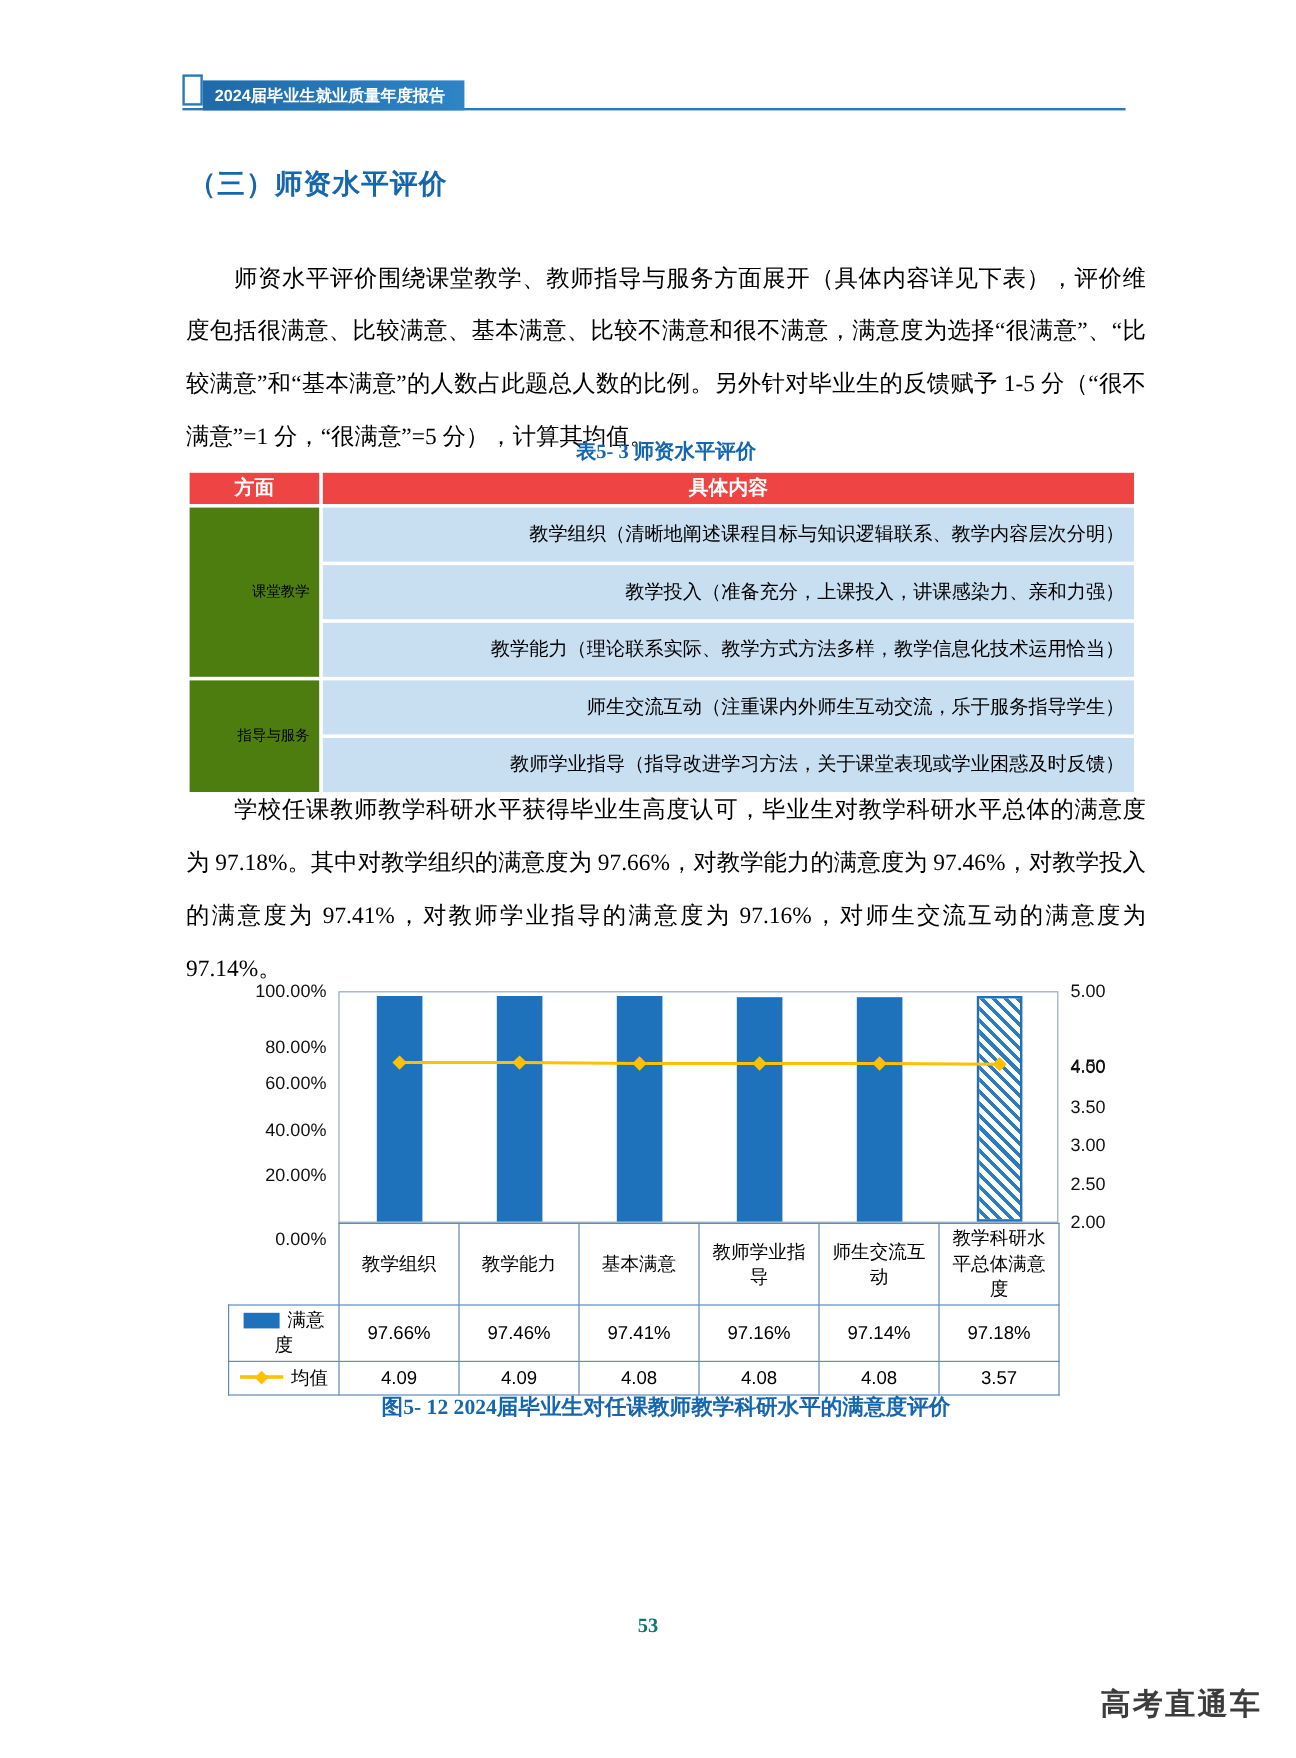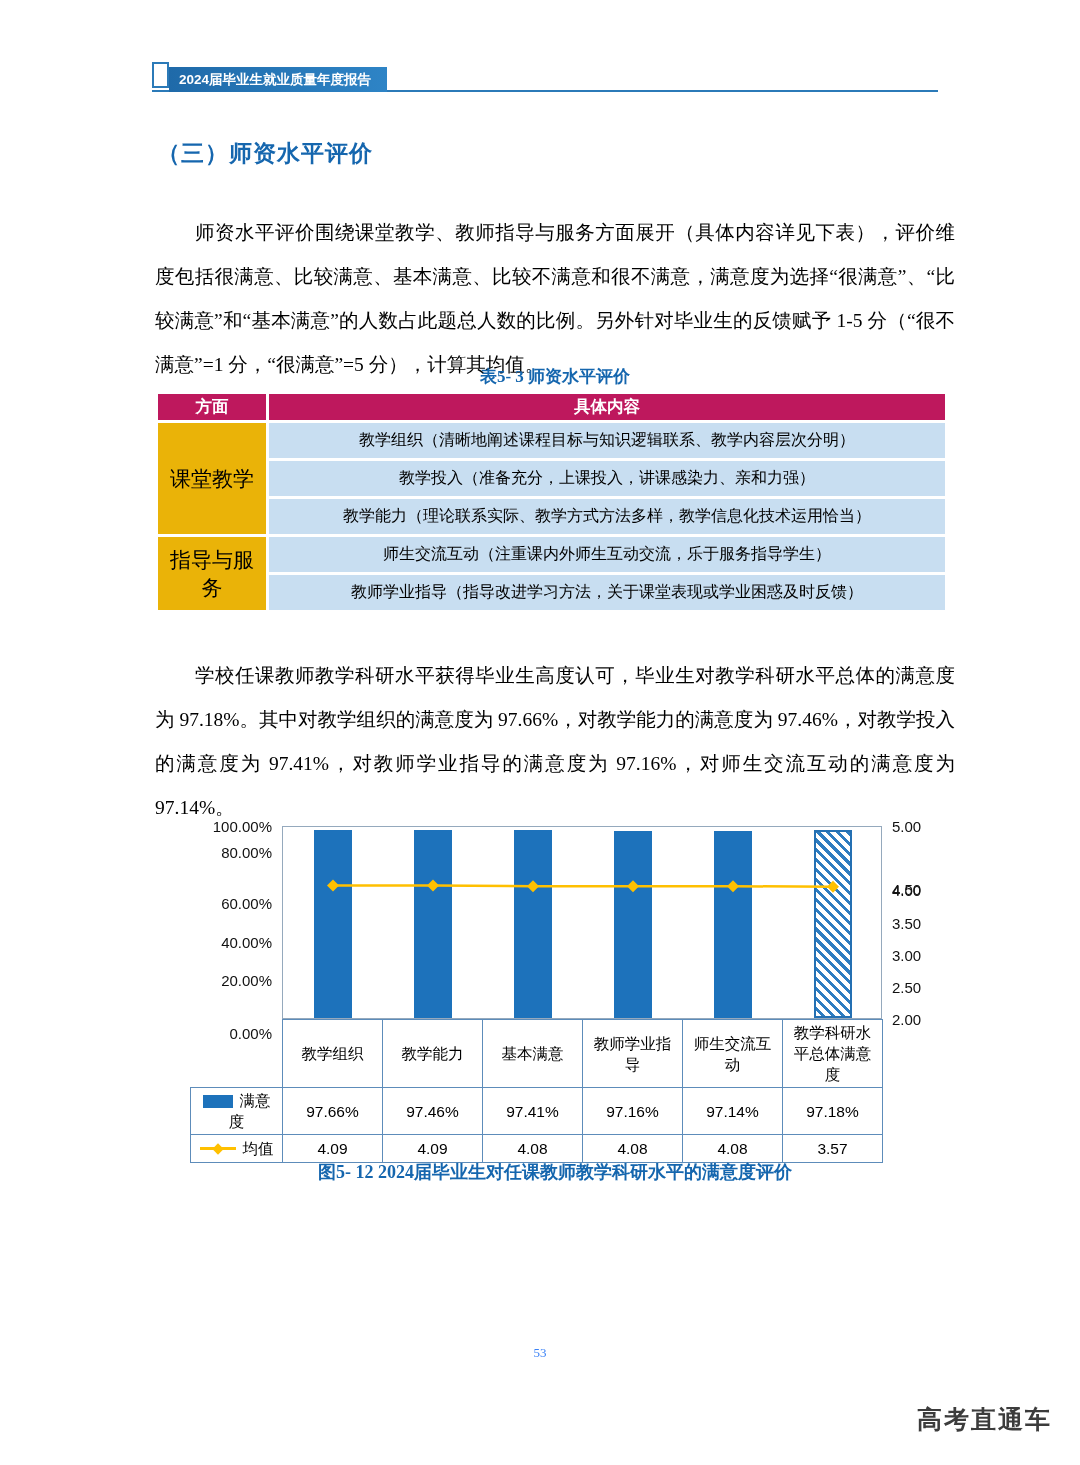--- a/index.html
+++ b/index.html
@@ -22,25 +22,25 @@
   .para{position:absolute;left:155px;width:800px;font-size:19.5px;line-height:44px;
         text-align:justify;text-indent:2.05em;}
   #p1{top:191px;}
   #p2{top:634px;}
 
   
   .table-title{position:absolute;left:155px;top:365px;width:800px;text-align:center;
                font-size:17px;font-weight:bold;color:#1566ae;}
   .eval-table{position:absolute;left:155px;top:391px;width:793px;
               border-collapse:separate;border-spacing:3px;font-size:16px;}
-  .eval-table th{background:#be185d;color:#fff;font-size:16.5px;font-weight:bold;
+  .eval-table th{background:#ef4444;color:#fff;font-size:16.5px;font-weight:bold;
                  height:26px;padding:2px 4px;text-align:center;}
-  .eval-table td{text-align:center;vertical-align:middle;height:35px;padding:2px 8px;}
+  .eval-table td{text-align:right;vertical-align:middle;height:35px;padding:12px 8px;}
   .eval-table td.detail{background:#c8def1;}
-  .eval-table td.cat{background:#eab308;width:108px;font-size:21px;}
+  .eval-table td.cat{background:#4d7c0f;width:108px;font-size:12px;}
   .col-aspect{width:108px;}
 
   
   .chart{position:absolute;left:190px;top:817px;width:760px;height:340px;
          font-family:"Liberation Sans",sans-serif;}
   .plot{position:absolute;left:92px;top:9px;width:600px;height:193px;
         border:1px solid #95a9bd;background:#fff;}
   .bar{position:absolute;bottom:0;width:38px;background:#1d72bb;}
   .bar.hatched{background:repeating-linear-gradient(45deg,#ffffff 0px,#ffffff 4px,#2e7cc0 4px,#2e7cc0 7px);
                border:2px solid #2470b3;}
@@ -61,21 +61,21 @@
               vertical-align:-2px;margin-right:7px;}
   .swatch-line{display:inline-block;position:relative;width:36px;height:3px;background:#FFC000;
                vertical-align:4px;margin-right:7px;}
   .swatch-diamond{position:absolute;left:50%;top:50%;width:8px;height:8px;background:#FFC000;
                   transform:translate(-50%,-50%) rotate(45deg);}
 
   
   .fig-caption{position:absolute;left:155px;top:1160px;width:800px;text-align:center;
                font-size:18px;font-weight:bold;color:#1566ae;}
   .page-number{position:absolute;left:0;top:1345px;width:100%;text-align:center;
-               font-size:13px;font-weight:normal;color:#3b82f6;}
+               font-size:17px;font-weight:bold;color:#0f766e;}
   .watermark{position:absolute;right:28px;top:1403px;font-size:25px;font-weight:bold;
              color:#3c3c3c;font-family:"Liberation Sans",sans-serif;letter-spacing:2px;}
 </style>
 </head>
 <body>
 
 <div class="page">
 
   <span class="hdr-square"></span>
   <div class="hdr-banner">2024届毕业生就业质量年度报告</div>
@@ -113,21 +113,21 @@
         <td class="detail">教师学业指导（指导改进学习方法，关于课堂表现或学业困惑及时反馈）</td>
       </tr>
     </tbody>
   </table>
 
   <p class="para" id="p2">学校任课教师教学科研水平获得毕业生高度认可，毕业生对教学科研水平总体的满意度为 97.18%。其中对教学组织的满意度为 97.66%，对教学能力的满意度为 97.46%，对教学投入的满意度为 97.41%，对教师学业指导的满意度为 97.16%，对师生交流互动的满意度为 97.14%。</p>
 
   <div class="chart">
     <div class="axis-left">
         <div class="tick" style="top: 9px;">100.00%</div>
-        <div class="tick" style="top: 35px;">80.00%</div>
+        <div class="tick" style="top: 56px;">80.00%</div>
         <div class="tick" style="top: 86.2px;">60.00%</div>
         <div class="tick" style="top: 124.8px;">40.00%</div>
         <div class="tick" style="top: 163.4px;">20.00%</div>
         <div class="tick" style="top: 216px; margin-left: 48px;">0.00%</div>
       </div>
     <div class="axis-right">
         <div class="tick" style="top: 9px;">5.00</div>
         <div class="tick" style="top: 41.1667px; margin-top: 31px;">4.50</div>
         <div class="tick" style="top: 73.3333px;">4.00</div>
         <div class="tick" style="top: 105.5px;">3.50</div>

